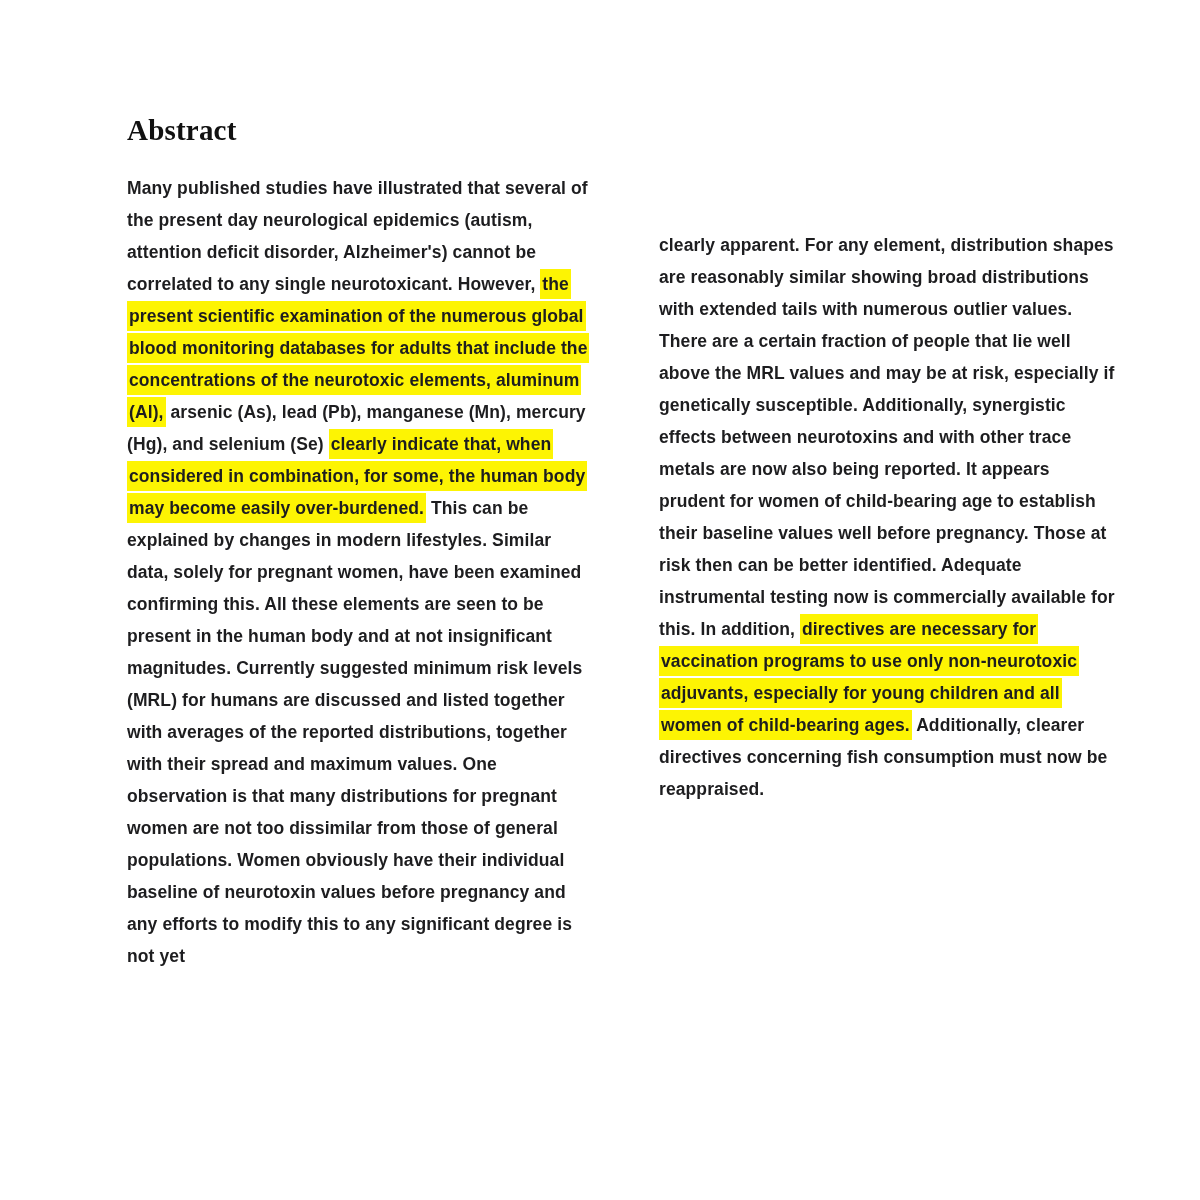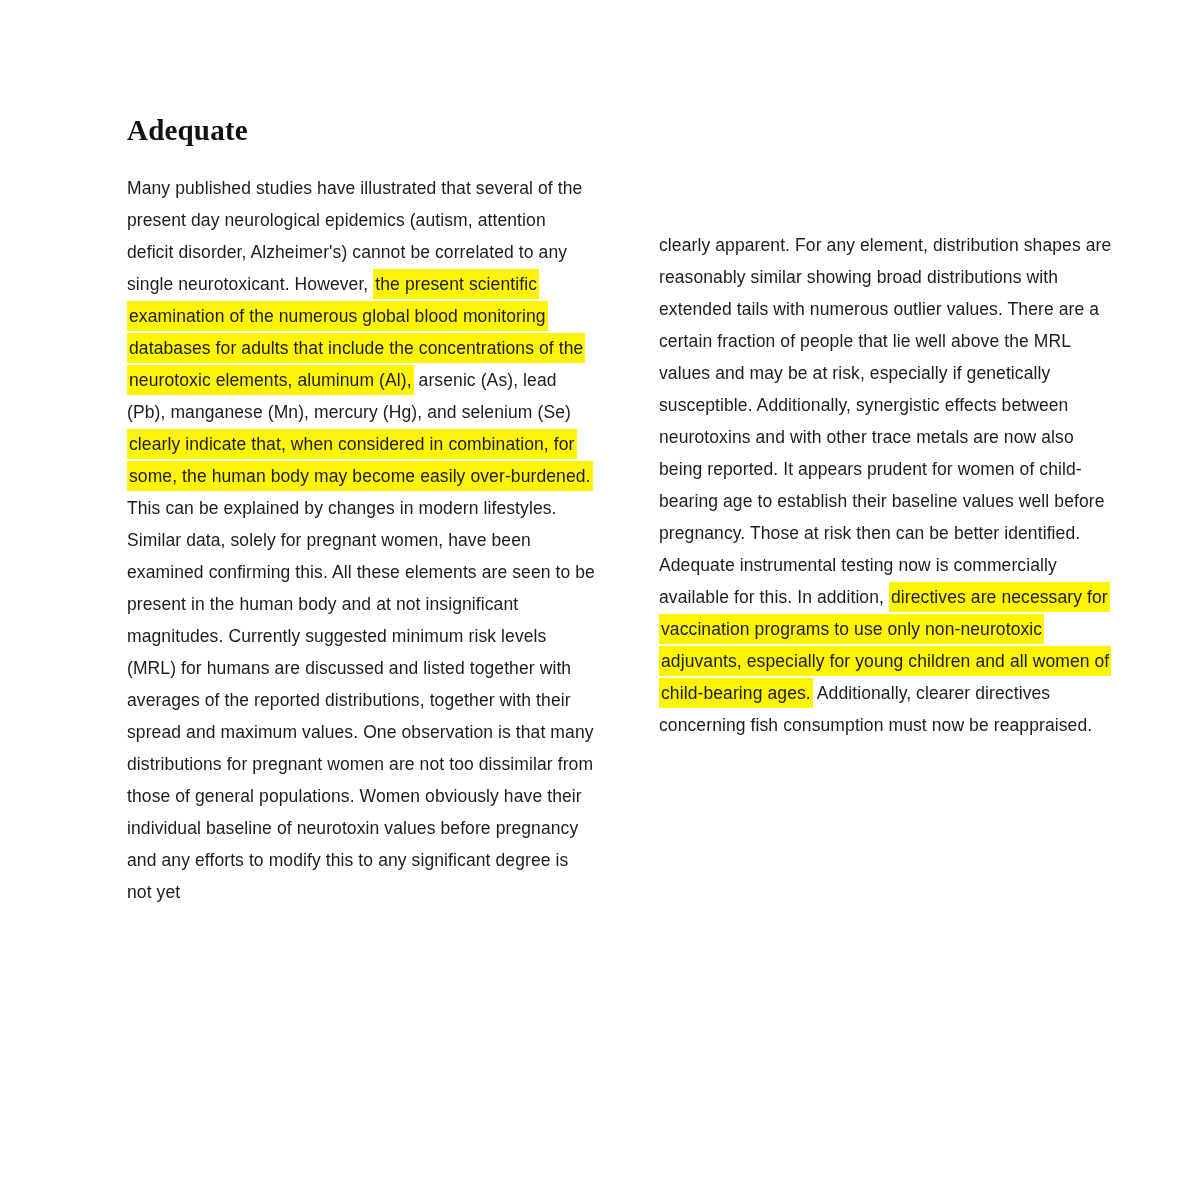--- a/index.html
+++ b/index.html
@@ -25,20 +25,21 @@
     font-weight: 700;
     color: #111111;
     letter-spacing: 0.2px;
   }
   .columns {
     position: absolute;
     left: 127px;
     top: 172px;
     display: flex;
     gap: 62px;
+    font-weight: bold;
   }
   .col {
     font-size: 17.5px;
     line-height: 32px;
     color: var(--txt, #1d1d1f);
     letter-spacing: 0.1px;
     text-align: left;
   }
   .col-left {
     width: 470px;
@@ -51,18 +52,18 @@
     background: var(--hl, #fdf403);
     padding: 5px 2px;
     -webkit-box-decoration-break: clone;
     box-decoration-break: clone;
   }
 </style>
 </head>
 <body>
 
 <div class="page" style="--hl: #fdf403; --txt: #1d1d1f; background: rgb(255, 255, 255);">
-  <h1 class="heading" style="color: rgb(17, 17, 17);">Adequate</h1>
+  <h1 class="heading" style="color: rgb(17, 17, 17);">Abstract</h1>
   <div class="columns">
     <div class="col col-left"><span class="txt">Many published studies have illustrated that several of the present day neurological epidemics (autism, attention deficit disorder, Alzheimer's) cannot be correlated to any single neurotoxicant. However, </span><span class="hl">the present scientific examination of the numerous global blood monitoring databases for adults that include the concentrations of the neurotoxic elements, aluminum (Al),</span><span class="txt"> arsenic (As), lead (Pb), manganese (Mn), mercury (Hg), and selenium (Se) </span><span class="hl">clearly indicate that, when considered in combination, for some, the human body may become easily over-burdened.</span><span class="txt"> This can be explained by changes in modern lifestyles. Similar data, solely for pregnant women, have been examined confirming this. All these elements are seen to be present in the human body and at not insignificant magnitudes. Currently suggested minimum risk levels (MRL) for humans are discussed and listed together with averages of the reported distributions, together with their spread and maximum values. One observation is that many distributions for pregnant women are not too dissimilar from those of general populations. Women obviously have their individual baseline of neurotoxin values before pregnancy and any efforts to modify this to any significant degree is not yet</span></div>
     <div class="col col-right"><span class="txt">clearly apparent. For any element, distribution shapes are reasonably similar showing broad distributions with extended tails with numerous outlier values. There are a certain fraction of people that lie well above the MRL values and may be at risk, especially if genetically susceptible. Additionally, synergistic effects between neurotoxins and with other trace metals are now also being reported. It appears prudent for women of child-bearing age to establish their baseline values well before pregnancy. Those at risk then can be better identified. Adequate instrumental testing now is commercially available for this. In addition, </span><span class="hl">directives are necessary for vaccination programs to use only non-neurotoxic adjuvants, especially for young children and all women of child-bearing ages.</span><span class="txt"> Additionally, clearer directives concerning fish consumption must now be reappraised.</span></div>
   </div>
 </div>
 
 </body></html>

